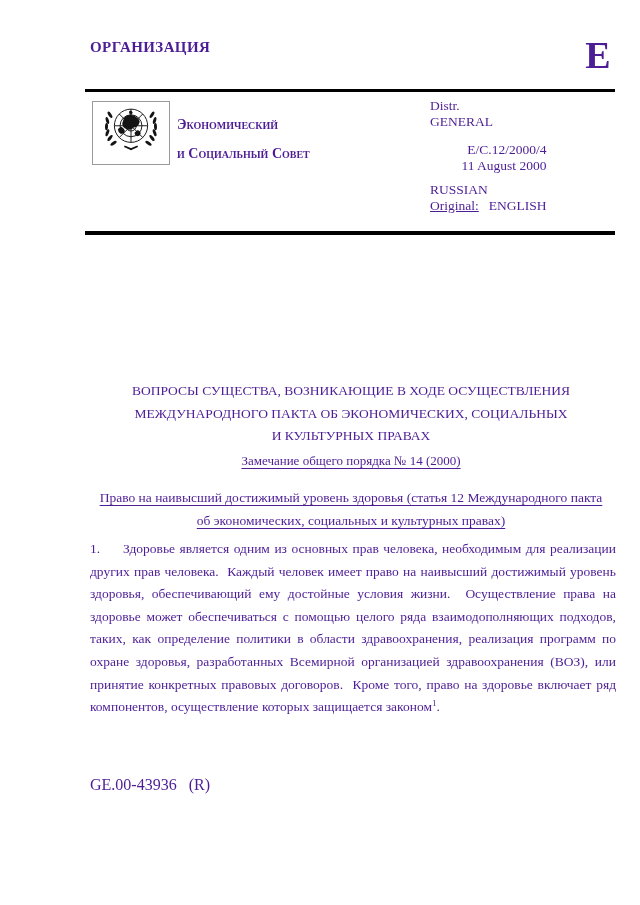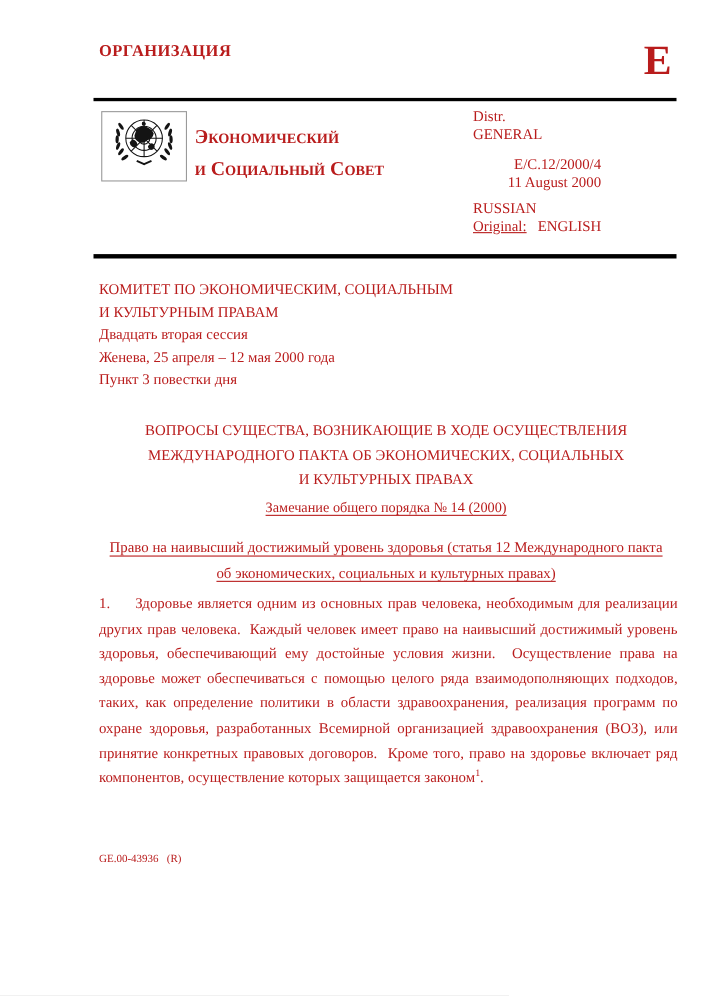--- a/index.html
+++ b/index.html
@@ -2,21 +2,21 @@
 <html><head>
 <meta charset="utf-8">
 <style>
   html,body { margin:0; padding:0; background:#e8e8e8; }
   .page {
     position:relative;
     width:640px; height:905px;
     margin:0 auto;
     background:#ffffff;
     font-family:"Liberation Serif","DejaVu Serif",serif;
-    color:#b91c1c;
+    color:#4c1d95;
     overflow:hidden;
   }
   
   .org-name {
     position:absolute; left:90px; top:38px;
     font-size:15px; font-weight:bold; line-height:19px;
     letter-spacing:0.4px;
   }
   .doc-letter {
     position:absolute; left:583px; top:36px; width:30px;
@@ -27,21 +27,21 @@
     background:#000;
   }
   
   .emblem-box {
     position:absolute; left:92px; top:101px; width:76px; height:62px;
     border:1px solid #9a9a9a; background:#fff;
     display:flex; align-items:center; justify-content:center;
   }
   .council-name {
     position:absolute; left:177px; top:110px;
-    font-size:18px; font-weight:bold; line-height:29px;
+    font-size:14px; font-weight:bold; line-height:29px;
     font-variant:small-caps;
   }
   .meta-block {
     position:absolute; left:430px; top:98px;
     font-size:13.5px; line-height:15.5px;
   }
   .meta-group2 { margin-top:13px;text-align:right; }
   .meta-group3 { margin-top:9px; }
   .meta-original .lbl { margin-right:10px;text-decoration:underline; }
   .rule-mid {
@@ -71,21 +71,21 @@
   .paragraph {
     position:absolute; left:90px; top:538px; width:526px;
     font-size:13.5px; line-height:22.6px;
     text-align:justify; white-space:pre-wrap;
   }
   .para-num { display:inline-block; width:33px; white-space:nowrap; }
   .paragraph sup { font-size:9px; line-height:0; }
   
   .footer {
     position:absolute; left:90px; top:776px;
-    font-size:10px; white-space:pre;text-align:right;
+    font-size:16px; white-space:pre;text-align:right;
   }
 </style>
 </head>
 <body>
 
 <div class="page">
 
   <div class="org-name">
     <div>ОРГАНИЗАЦИЯ</div>
   </div>
@@ -144,27 +144,20 @@
     <div class="meta-group3">
       <div>RUSSIAN</div>
       <div class="meta-original">
         <span class="lbl">Original:</span><span>ENGLISH</span>
       </div>
     </div>
   </div>
 
   <div class="rule-mid"></div>
 
-  <div class="committee">
-    <div>КОМИТЕТ ПО ЭКОНОМИЧЕСКИМ, СОЦИАЛЬНЫМ</div>
-    <div>И КУЛЬТУРНЫМ ПРАВАМ</div>
-    <div>Двадцать вторая сессия</div>
-    <div>Женева, 25 апреля – 12 мая 2000 года</div>
-    <div>Пункт 3 повестки дня</div>
-  </div>
 
   <div class="title-block">
     <div>ВОПРОСЫ СУЩЕСТВА, ВОЗНИКАЮЩИЕ В ХОДЕ ОСУЩЕСТВЛЕНИЯ</div>
     <div>МЕЖДУНАРОДНОГО ПАКТА ОБ ЭКОНОМИЧЕСКИХ, СОЦИАЛЬНЫХ</div>
     <div>И КУЛЬТУРНЫХ ПРАВАХ</div>
   </div>
 
   <div class="general-comment">
     <span class="u">Замечание общего порядка № 14 (2000)</span>
   </div>

